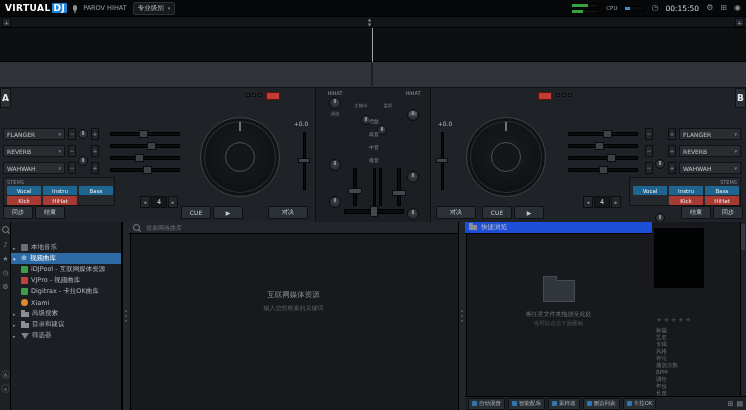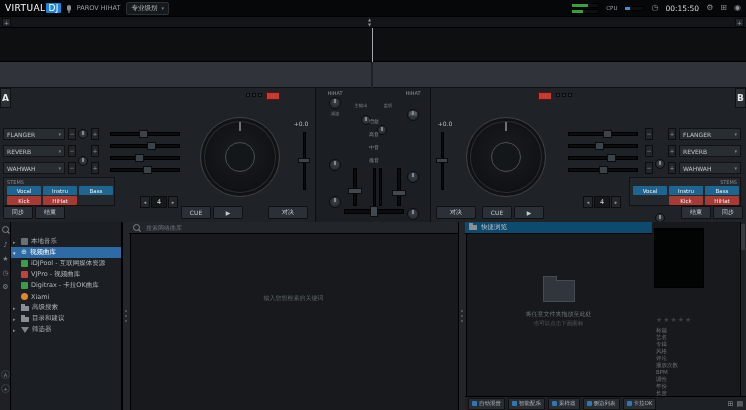--- a/index.html
+++ b/index.html
@@ -3,21 +3,21 @@
 <meta charset="utf-8">
 <style>
   html,body{margin:0;padding:0;background:#000;}
   .root{position:relative;width:746px;height:410px;background:#15181b;overflow:hidden;
         font-family:"DejaVu Sans",sans-serif;color:#c6cbd0;}
   .abs{position:absolute;box-sizing:border-box;}
 
   
   .topbar{left:0;top:0;width:746px;height:17px;background:#060708;border-bottom:1px solid #000;
           display:flex;align-items:center;gap:6px;padding:0 5px;}
-  .logo{display:flex;align-items:center;font-size:9px;font-weight:normal;color:#fff;letter-spacing:.4px;}
+  .logo{display:flex;align-items:center;font-size:9px;font-weight:bold;color:#fff;letter-spacing:.4px;}
   .logo-dj{background:#1d84d8;color:#fff;padding:0 2px;margin-left:1px;border-radius:1px;}
   .tb-text{font-size:6.5px;color:#9aa0a6;}
   .tb-select{display:flex;align-items:center;gap:4px;background:#16191c;border:1px solid #2c3136;
              border-radius:2px;padding:0 4px;height:11px;font-size:6.5px;color:#b6bbc1;}
   .caret{font-size:5px;color:#7d838a;}
   .tb-right{margin-left:auto;display:flex;align-items:center;gap:7px;}
   .meter{width:26px;height:3px;background:#0c0e10;border:1px solid #000;position:relative;}
   .meter i{position:absolute;left:0;top:0;height:100%;background:#36a23c;display:block;}
   .tb-icon{font-size:8px;color:#8a9095;line-height:1;}
   .time{font-size:7.5px;color:#d9dde0;}
@@ -103,21 +103,21 @@
   .grip{position:absolute;left:2px;top:88px;width:2px;height:2px;background:#4a5056;
         box-shadow:0 5px #4a5056,0 10px #4a5056;}
   .searchbar{position:absolute;left:129px;top:0;width:329px;height:12px;background:#22262b;
              border-bottom:1px solid #000;display:flex;align-items:center;gap:4px;padding:0 4px;box-sizing:border-box;}
   .ico-search{width:5px;height:5px;border:1px solid #7d838a;border-radius:50%;position:relative;flex:none;}
   .ico-search::after{content:"";position:absolute;left:4px;top:5px;width:3px;height:1px;background:#7d838a;transform:rotate(45deg);}
   .search-input{background:transparent;border:none;outline:none;color:#c6cbd0;font-size:6px;width:180px;font-family:inherit;}
   .search-input::placeholder{color:#6a7077;}
   .center-title{font-size:7.5px;color:#8d939a;text-align:center;}
   .center-sub{font-size:6px;color:#5d646b;text-align:center;margin-top:4px;}
-  .qb-header{position:absolute;left:465px;top:0;width:187px;height:12px;background:#0c4a6e;border-bottom:1px solid #000;
+  .qb-header{position:absolute;left:465px;top:0;width:187px;height:12px;background:#1d4ed8;border-bottom:1px solid #000;
              display:flex;align-items:center;gap:4px;padding:0 4px;font-size:6.5px;color:#c0c5ca;box-sizing:border-box;}
   .folder-big{position:absolute;width:30px;height:20px;background:#31363c;border:1px solid #454b52;}
   .folder-big::before{content:"";position:absolute;left:-1px;top:-5px;width:12px;height:4px;
                       background:#31363c;border:1px solid #454b52;border-bottom:none;}
   .qb-line1{position:absolute;font-size:6px;color:#6c737a;text-align:center;}
   .qb-line2{position:absolute;font-size:5.5px;color:#545a61;text-align:center;}
   .album-art{position:absolute;background:#020303;border:1px solid #000;}
   .stars{position:absolute;font-size:7px;color:#3c4247;letter-spacing:1px;}
   .i-field{position:absolute;font-size:5.5px;color:#6d737a;}
   .bbar{position:absolute;left:465px;top:174px;width:281px;height:14px;background:#1d2125;border-top:1px solid #000;
@@ -373,21 +373,21 @@
       <div class="rail-icon" style="top:3px"><span class="ico-search" style="display:inline-block"></span></div>
       <div class="rail-icon" style="top:17px">♪</div>
       <div class="rail-icon" style="top:31px">★</div>
       <div class="rail-icon" style="top:45px">◷</div>
       <div class="rail-icon" style="top:59px">⚙</div>
       <div class="rail-circle" style="top:148px">A</div>
       <div class="rail-circle" style="top:162px">+</div>
     </div>
 
     <div class="abs folders">
-      <div class="f-row" style="margin-top:14px">
+      <div class="f-row" style="margin-top:20px">
         <span class="exp">▸</span>
         <span class="f-ico" style="background:#6a7077"></span>
         <span>本地音乐</span>
       </div>
       <div class="f-row sel">
         <span class="exp" style="color:#dfe6ec">▾</span>
         <span style="font-size:7px;color:#cfe2f2;line-height:7px">⊕</span>
         <span>视频曲库</span>
       </div>
       <div class="f-row" style="padding-left:10px">
@@ -425,20 +425,21 @@
 
     <div class="splitter" style="left:122px">
         <div class="grip"></div>
       </div>
 
     <div class="searchbar">
       <span class="ico-search"></span>
       <input class="search-input" type="text" placeholder="搜索网络曲库" style="">
     </div>
     <div class="abs" style="left:129px;top:68px;width:329px">
+      <div class="center-title">互联网媒体资源</div>
       <div class="center-sub">输入您想检索的关键词</div>
     </div>
 
     <div class="splitter" style="left:458px">
         <div class="grip"></div>
       </div>
 
     <div class="qb-header">
       <span class="ico-folder" style="margin-top:0"></span>
       <span>快捷浏览</span>

